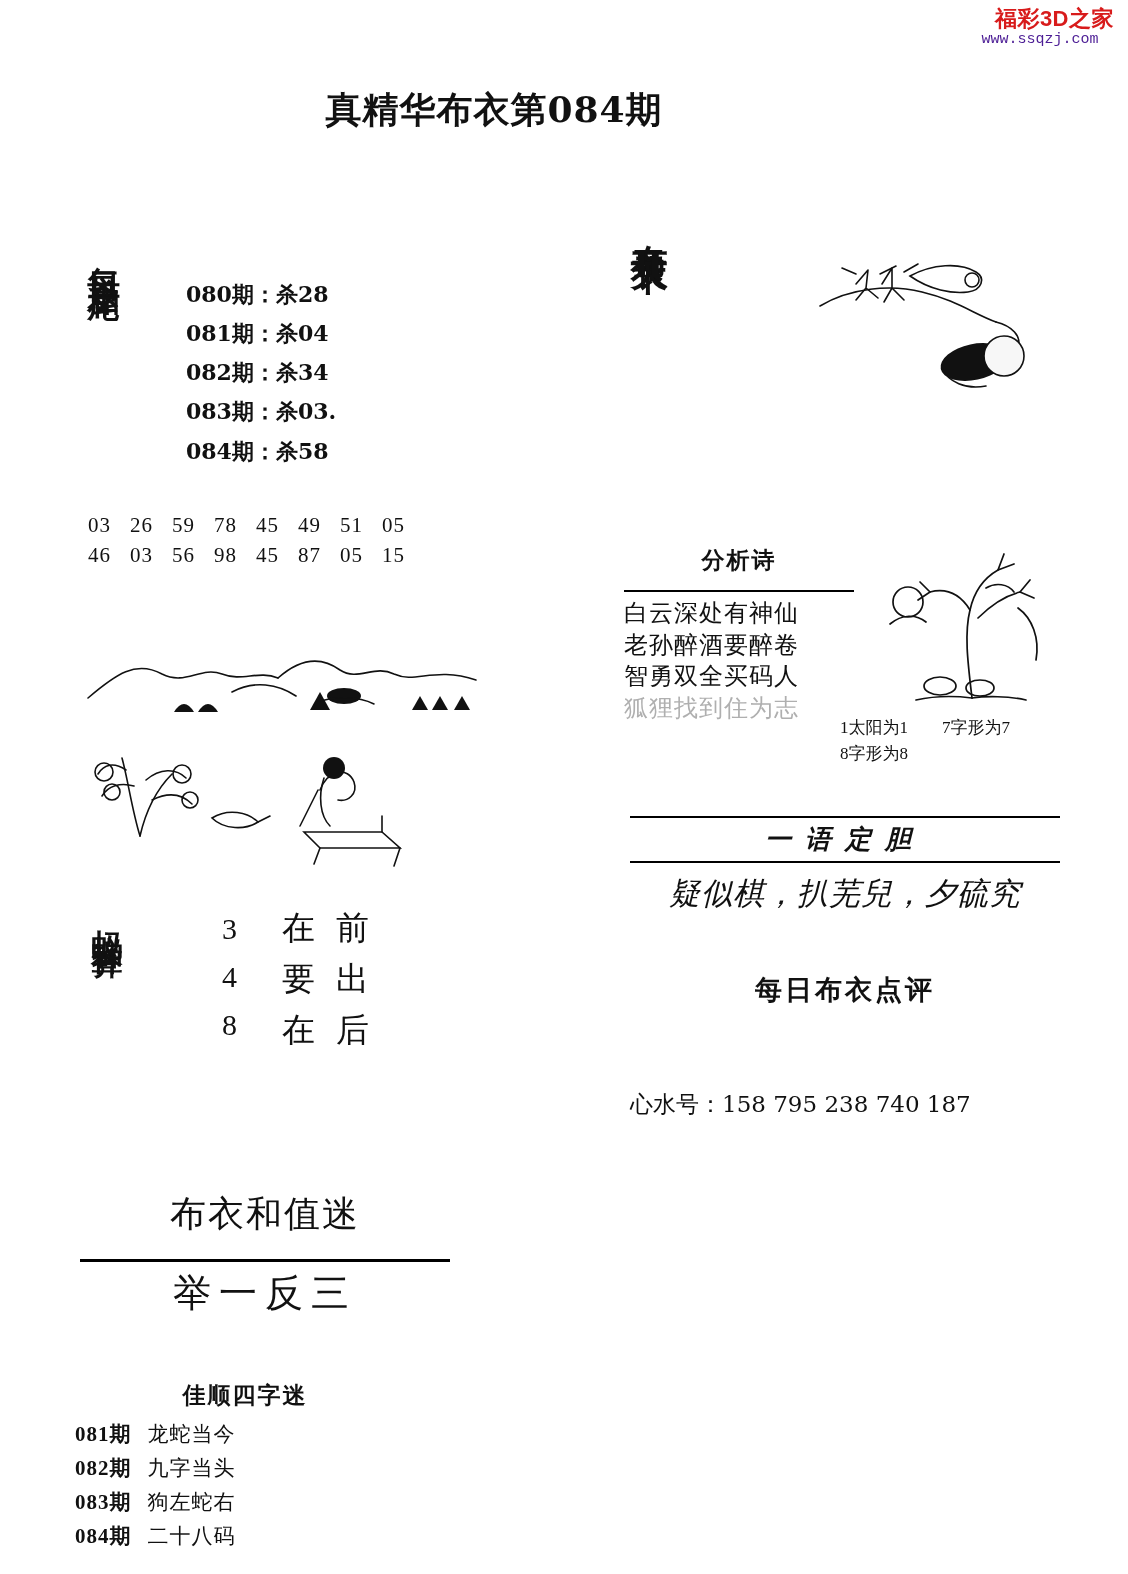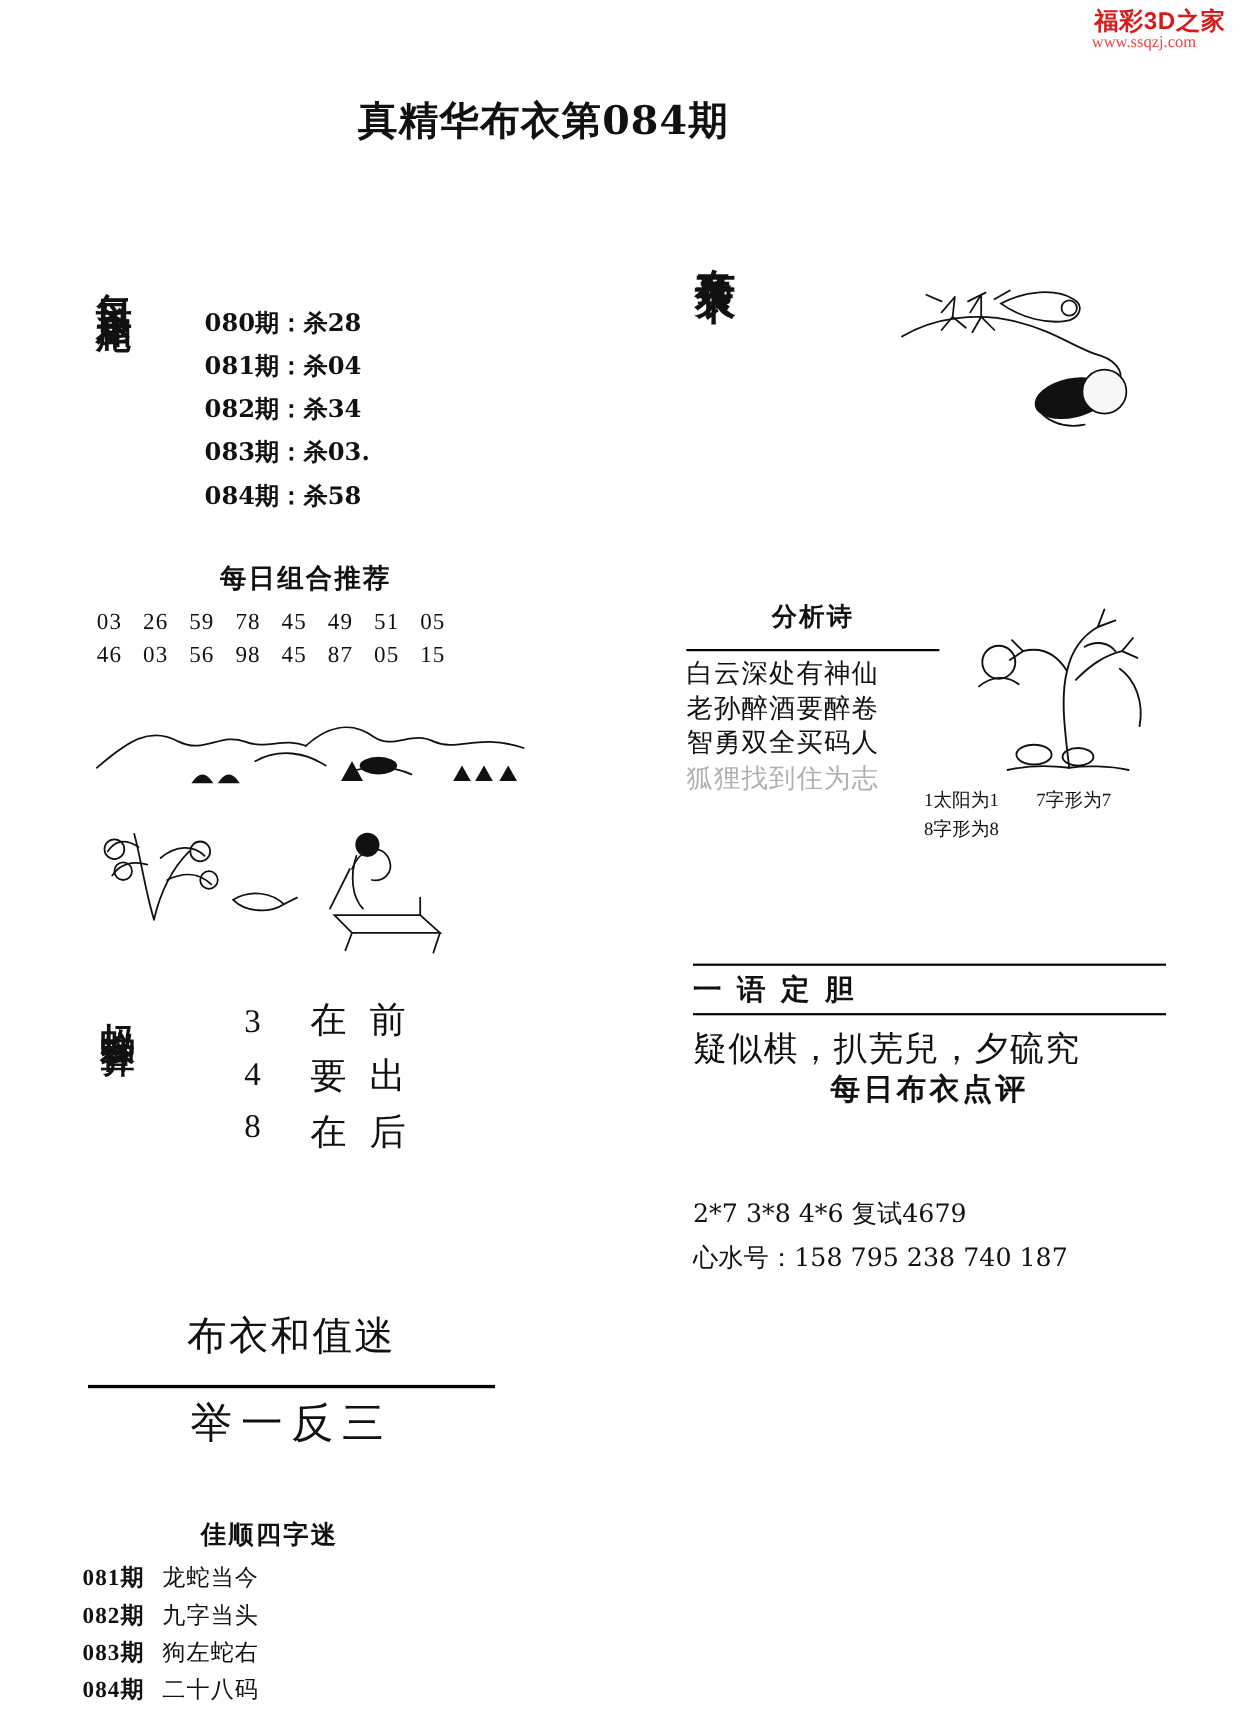--- a/index.html
+++ b/index.html
@@ -26,23 +26,23 @@
   }
   .watermark .wm-top {
     color: #d81b1b;
     font-weight: bold;
     font-size: 22px;
     letter-spacing: 0.5px;
     font-family: "Liberation Sans", sans-serif;
     margin-left: 29px;
   }
   .watermark .wm-bot {
-    color: #ef4444;
+    color: #4c1d95;
     font-size: 15px;
-    font-family: Liberation Serif, serif;
+    font-family: Liberation Mono, monospace;
   }
 
   
   .main-title {
     position: absolute;
     top: 86px;
     left: 0;
     width: 988px;
     text-align: center;
     font-size: 36px;
@@ -215,22 +215,24 @@
     font-size: 17px;
     line-height: 1.55;
     font-family: "Liberation Serif", serif;
   }
   #poem-notes .pn-gap { display: inline-block; width: 34px; }
 
   
   #oneword {
     position: absolute;
     left: 630px;
-    top: 876px;
+    top: 816px;
     width: 430px;
+    text-align: center;
+    font-style: italic;
   }
   #oneword .ow-title {
     font-size: 26px;
     font-weight: bold;
     letter-spacing: 14px;
     border-top: 2px solid #000;
     border-bottom: 2px solid #000;
     padding: 4px 0;
     display: block;
   }
@@ -282,21 +284,20 @@
 <div class="vertical" id="daily-kill-title">每日杀和尾</div>
 <div id="daily-kill-list">
   <div>080期：杀28</div>
   <div>081期：杀04</div>
   <div>082期：杀34</div>
   <div>083期：杀03.</div>
   <div>084期：杀58</div>
 </div>
 
 <div id="combo-block">
-  <div class="combo-title">每日组合推荐</div>
   <div class="combo-row">
     <span>03</span><span>26</span><span>59</span><span>78</span><span>45</span><span>49</span><span>51</span><span>05</span>
   </div>
   <div class="combo-row">
     <span>46</span><span>03</span><span>56</span><span>98</span><span>45</span><span>87</span><span>05</span><span>15</span>
   </div>
 </div>
 
 <div class="ink" style="left:82px; top:640px; width:400px; height:230px;">
   <svg width="400" height="230" viewBox="0 0 400 230">
@@ -433,15 +434,14 @@
 </div>
 
 <div id="oneword">
   <span class="ow-title">一语定胆</span>
   <span class="ow-text">疑似棋，扒芜兒，夕硫究</span>
 </div>
 
 <div id="daily-comment">每日布衣点评</div>
 
 <div id="picks">
-  <div class="pick-row">2*7  3*8  4*6   复试4679</div>
   <div class="pick-row">心水号：158  795  238  740  187</div>
 </div>
 
 </body></html>

